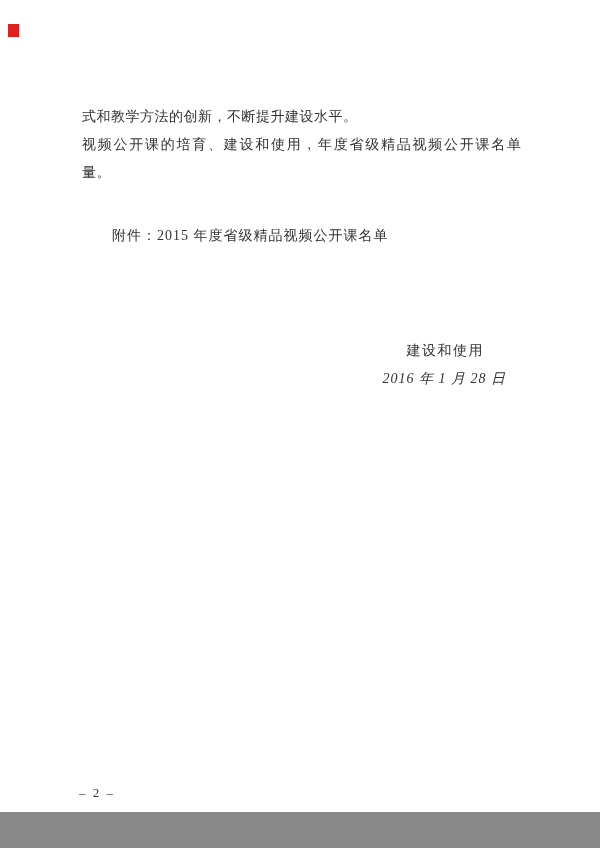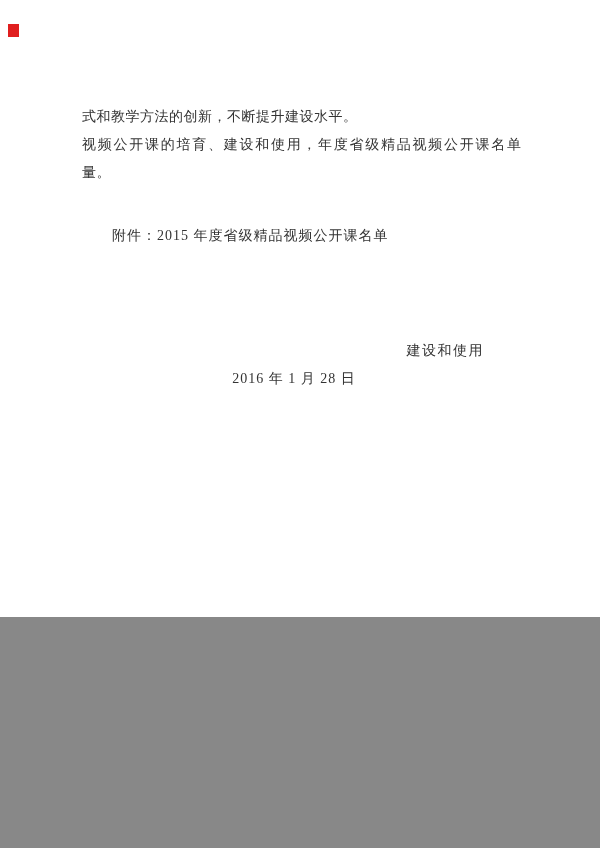--- a/index.html
+++ b/index.html
@@ -1,19 +1,19 @@
 <!DOCTYPE html>
 <html><head>
 <meta charset="utf-8">
 <style>
   html, body { margin: 0; padding: 0; background: #888; }
   .page {
     position: relative;
     width: 600px;
-    height: 617px;
+    height: 812px;
     margin: 0 auto;
     background: #ffffff;
     overflow: hidden;
     font-family: "Liberation Serif", "DejaVu Serif", serif;
     color: #333333;
   }
   .red-marker {
     position: absolute;
     left: 8px;
     top: 24px;
@@ -43,23 +43,24 @@
     padding-left: 30px;
     letter-spacing: 1px;
   }
   .signature-line {
     margin-top: 87px !important;
     text-align: right;
     padding-right: 38px;
     letter-spacing: 1.5px;
   }
   .date-line {
-    text-align: center;
+    text-align: right;
     padding-right: 16px;
     letter-spacing: 1px;
+    font-style: italic;
   }
   .page-number {
     position: absolute;
     left: 79px;
     top: 785px;
     font-size: 13px;
     letter-spacing: 2px;
     color: #3a3a3a;
   }
 </style>

